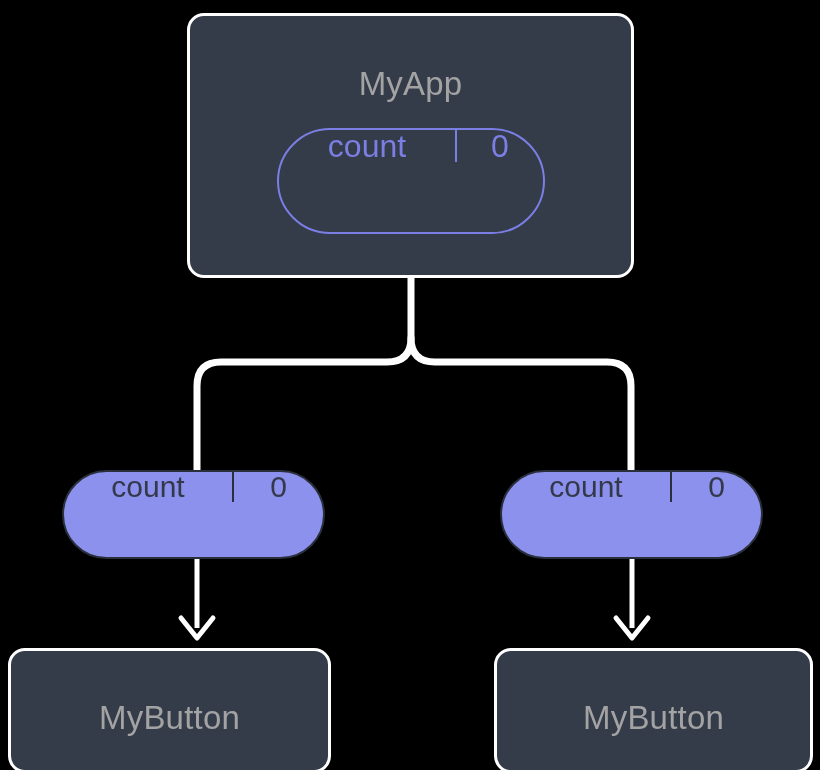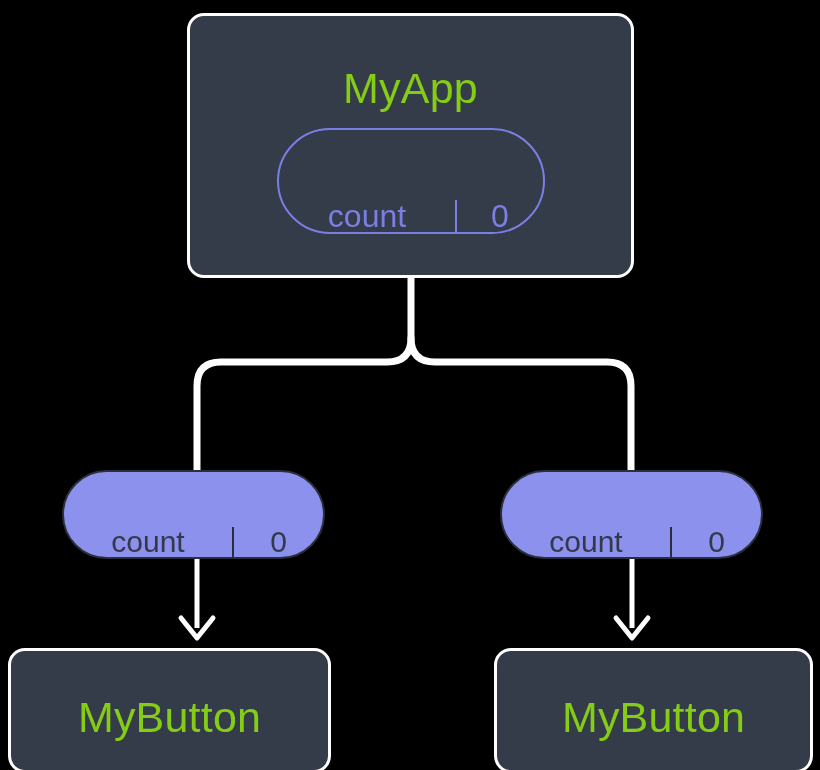--- a/index.html
+++ b/index.html
@@ -34,22 +34,22 @@
     position: absolute;
     box-sizing: border-box;
     background: #343b49;
     border: 3px solid #ffffff;
     border-radius: 17px;
     display: flex;
     flex-direction: column;
     align-items: center;
   }
   .component-title {
-    color: #84cc16;
-    font-size: 43px;
+    color: #a3a3a3;
+    font-size: 33px;
     font-weight: 400;
     letter-spacing: 0.2px;
     line-height: 1;
     white-space: nowrap;
   }
 
   #node-myapp {
     left: 187px;
     top: 13px;
     width: 447px;
@@ -76,21 +76,21 @@
   }
   .leaf-box .component-title {
     margin-top: 14px;
   }
 
   
   .signal-pill {
     position: absolute;
     box-sizing: border-box;
     display: flex;
-    align-items: flex-end;
+    align-items: flex-start;
     border-radius: 999px;
     overflow: hidden;
   }
   .pill-name, .pill-value {
     display: flex;
     align-items: center;
     justify-content: center;
     line-height: 1;
     white-space: nowrap;
   }

